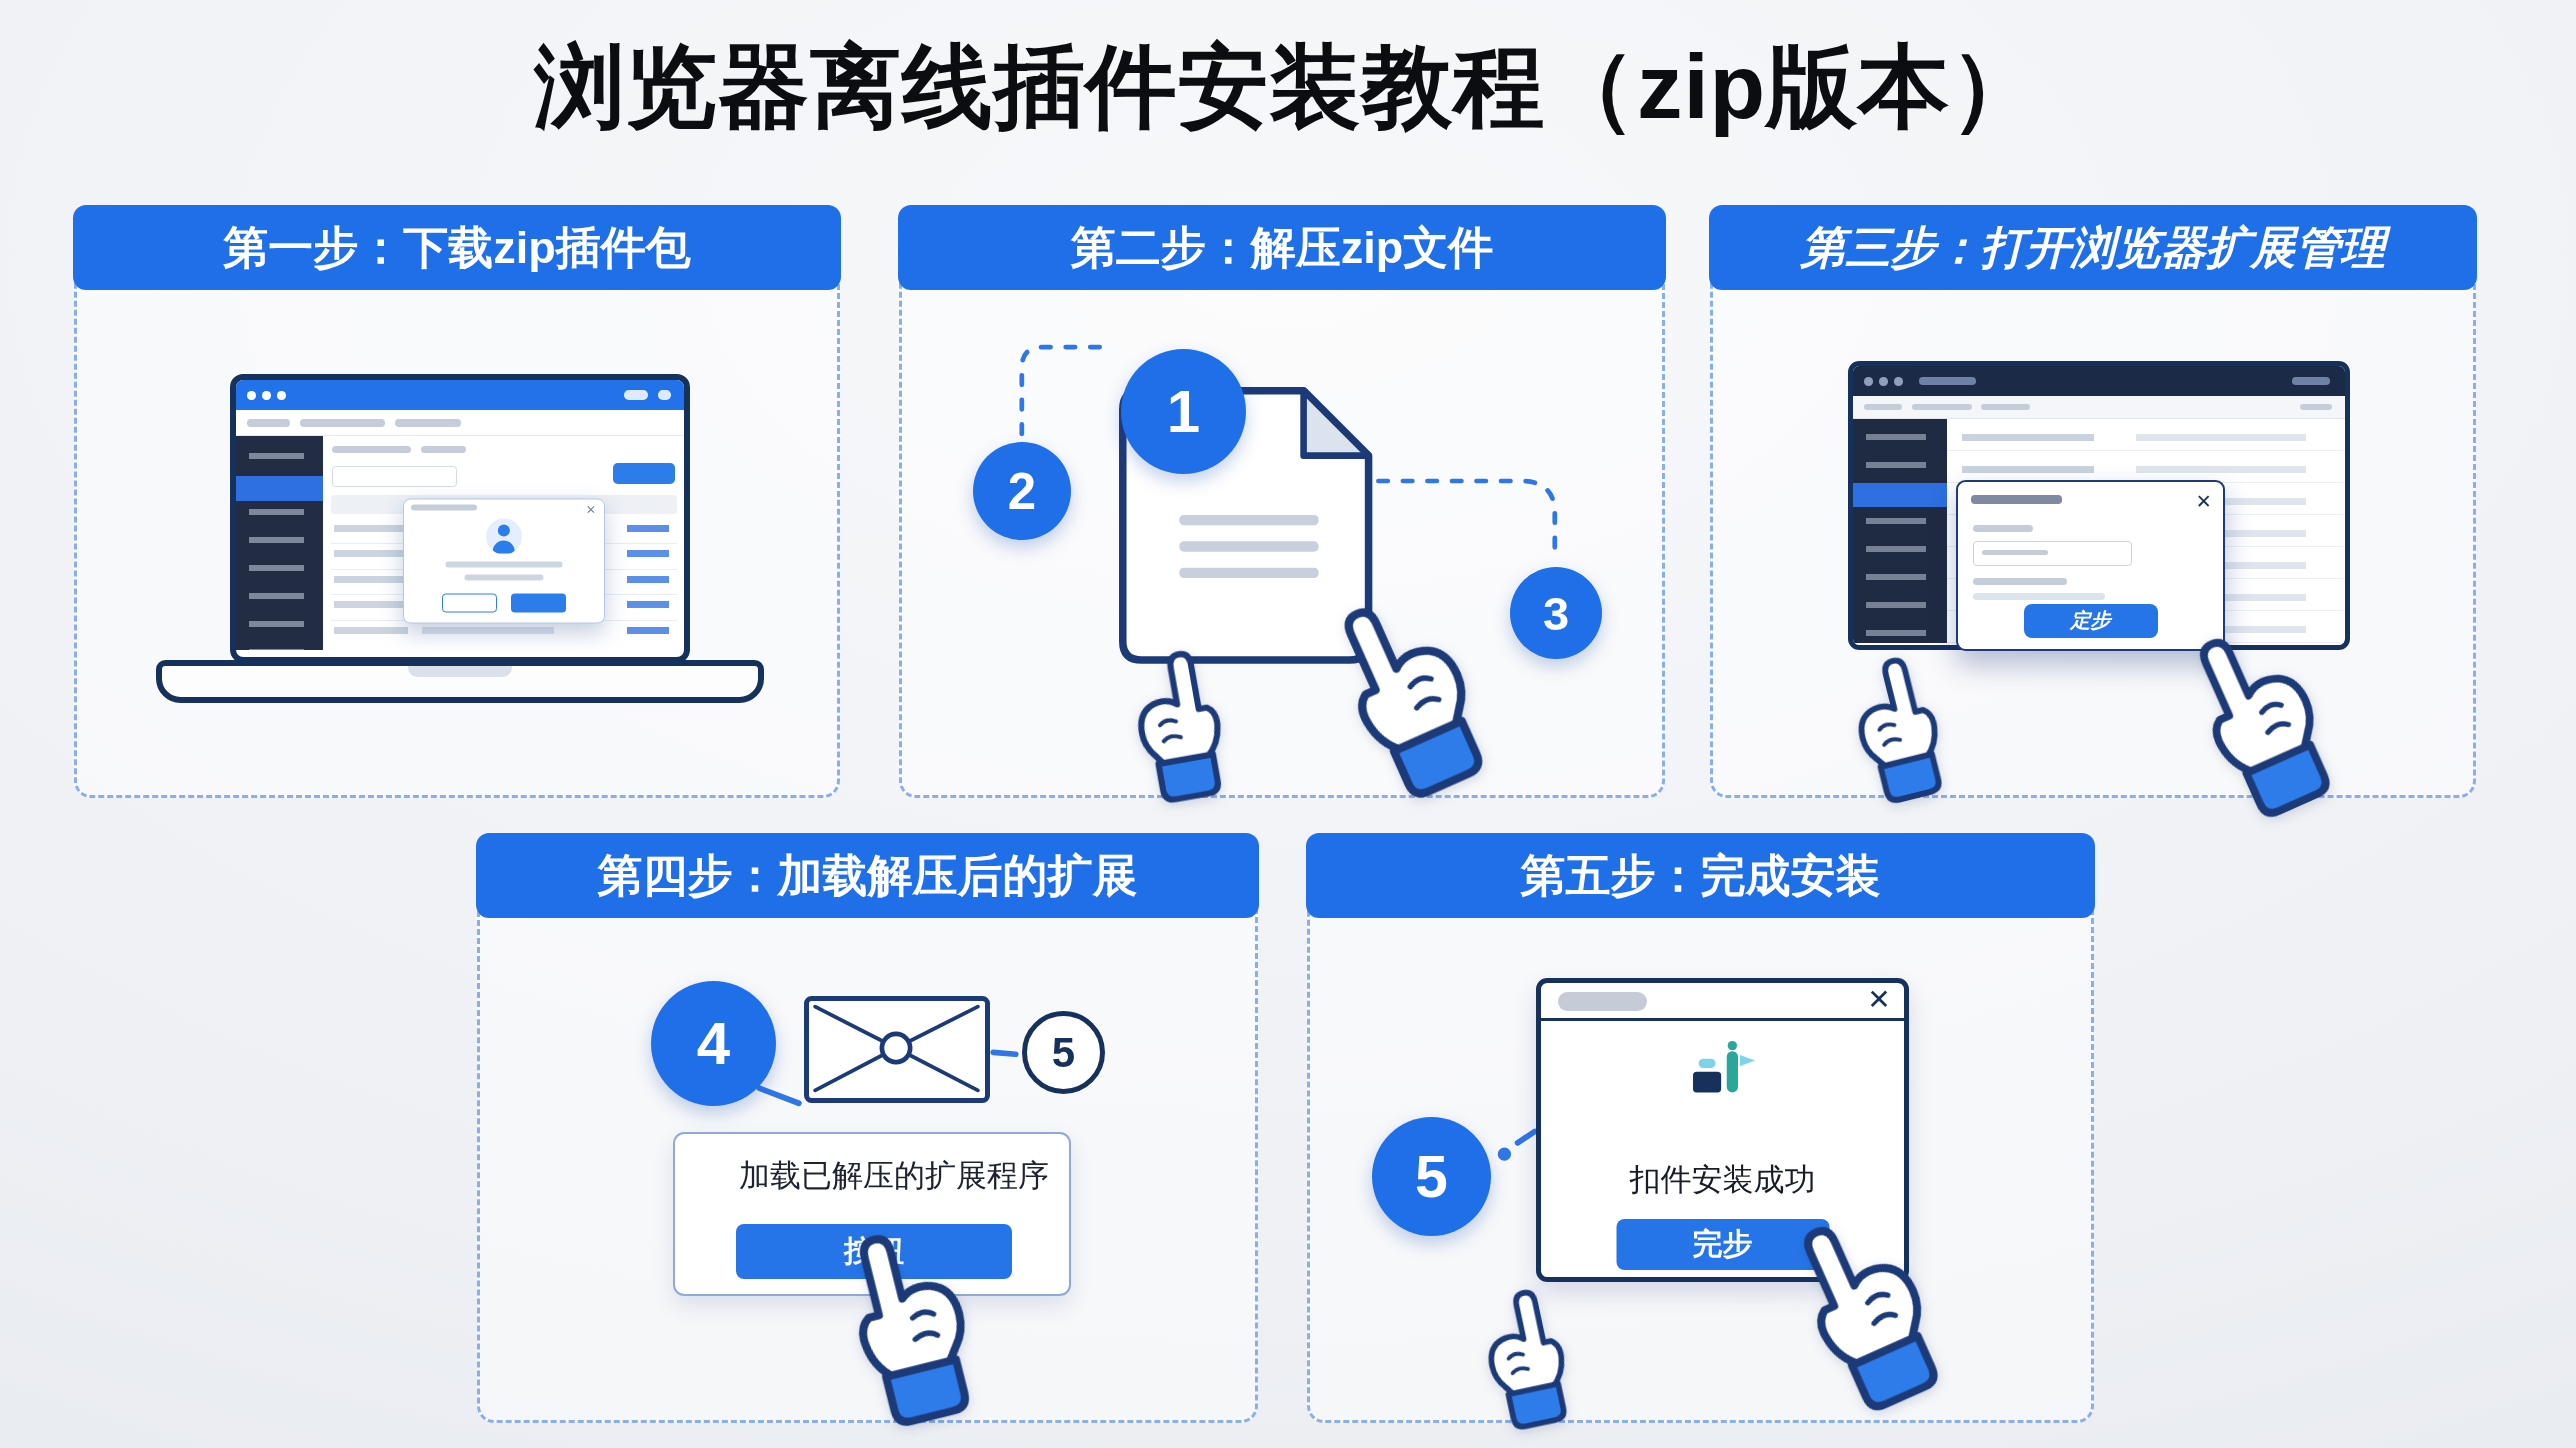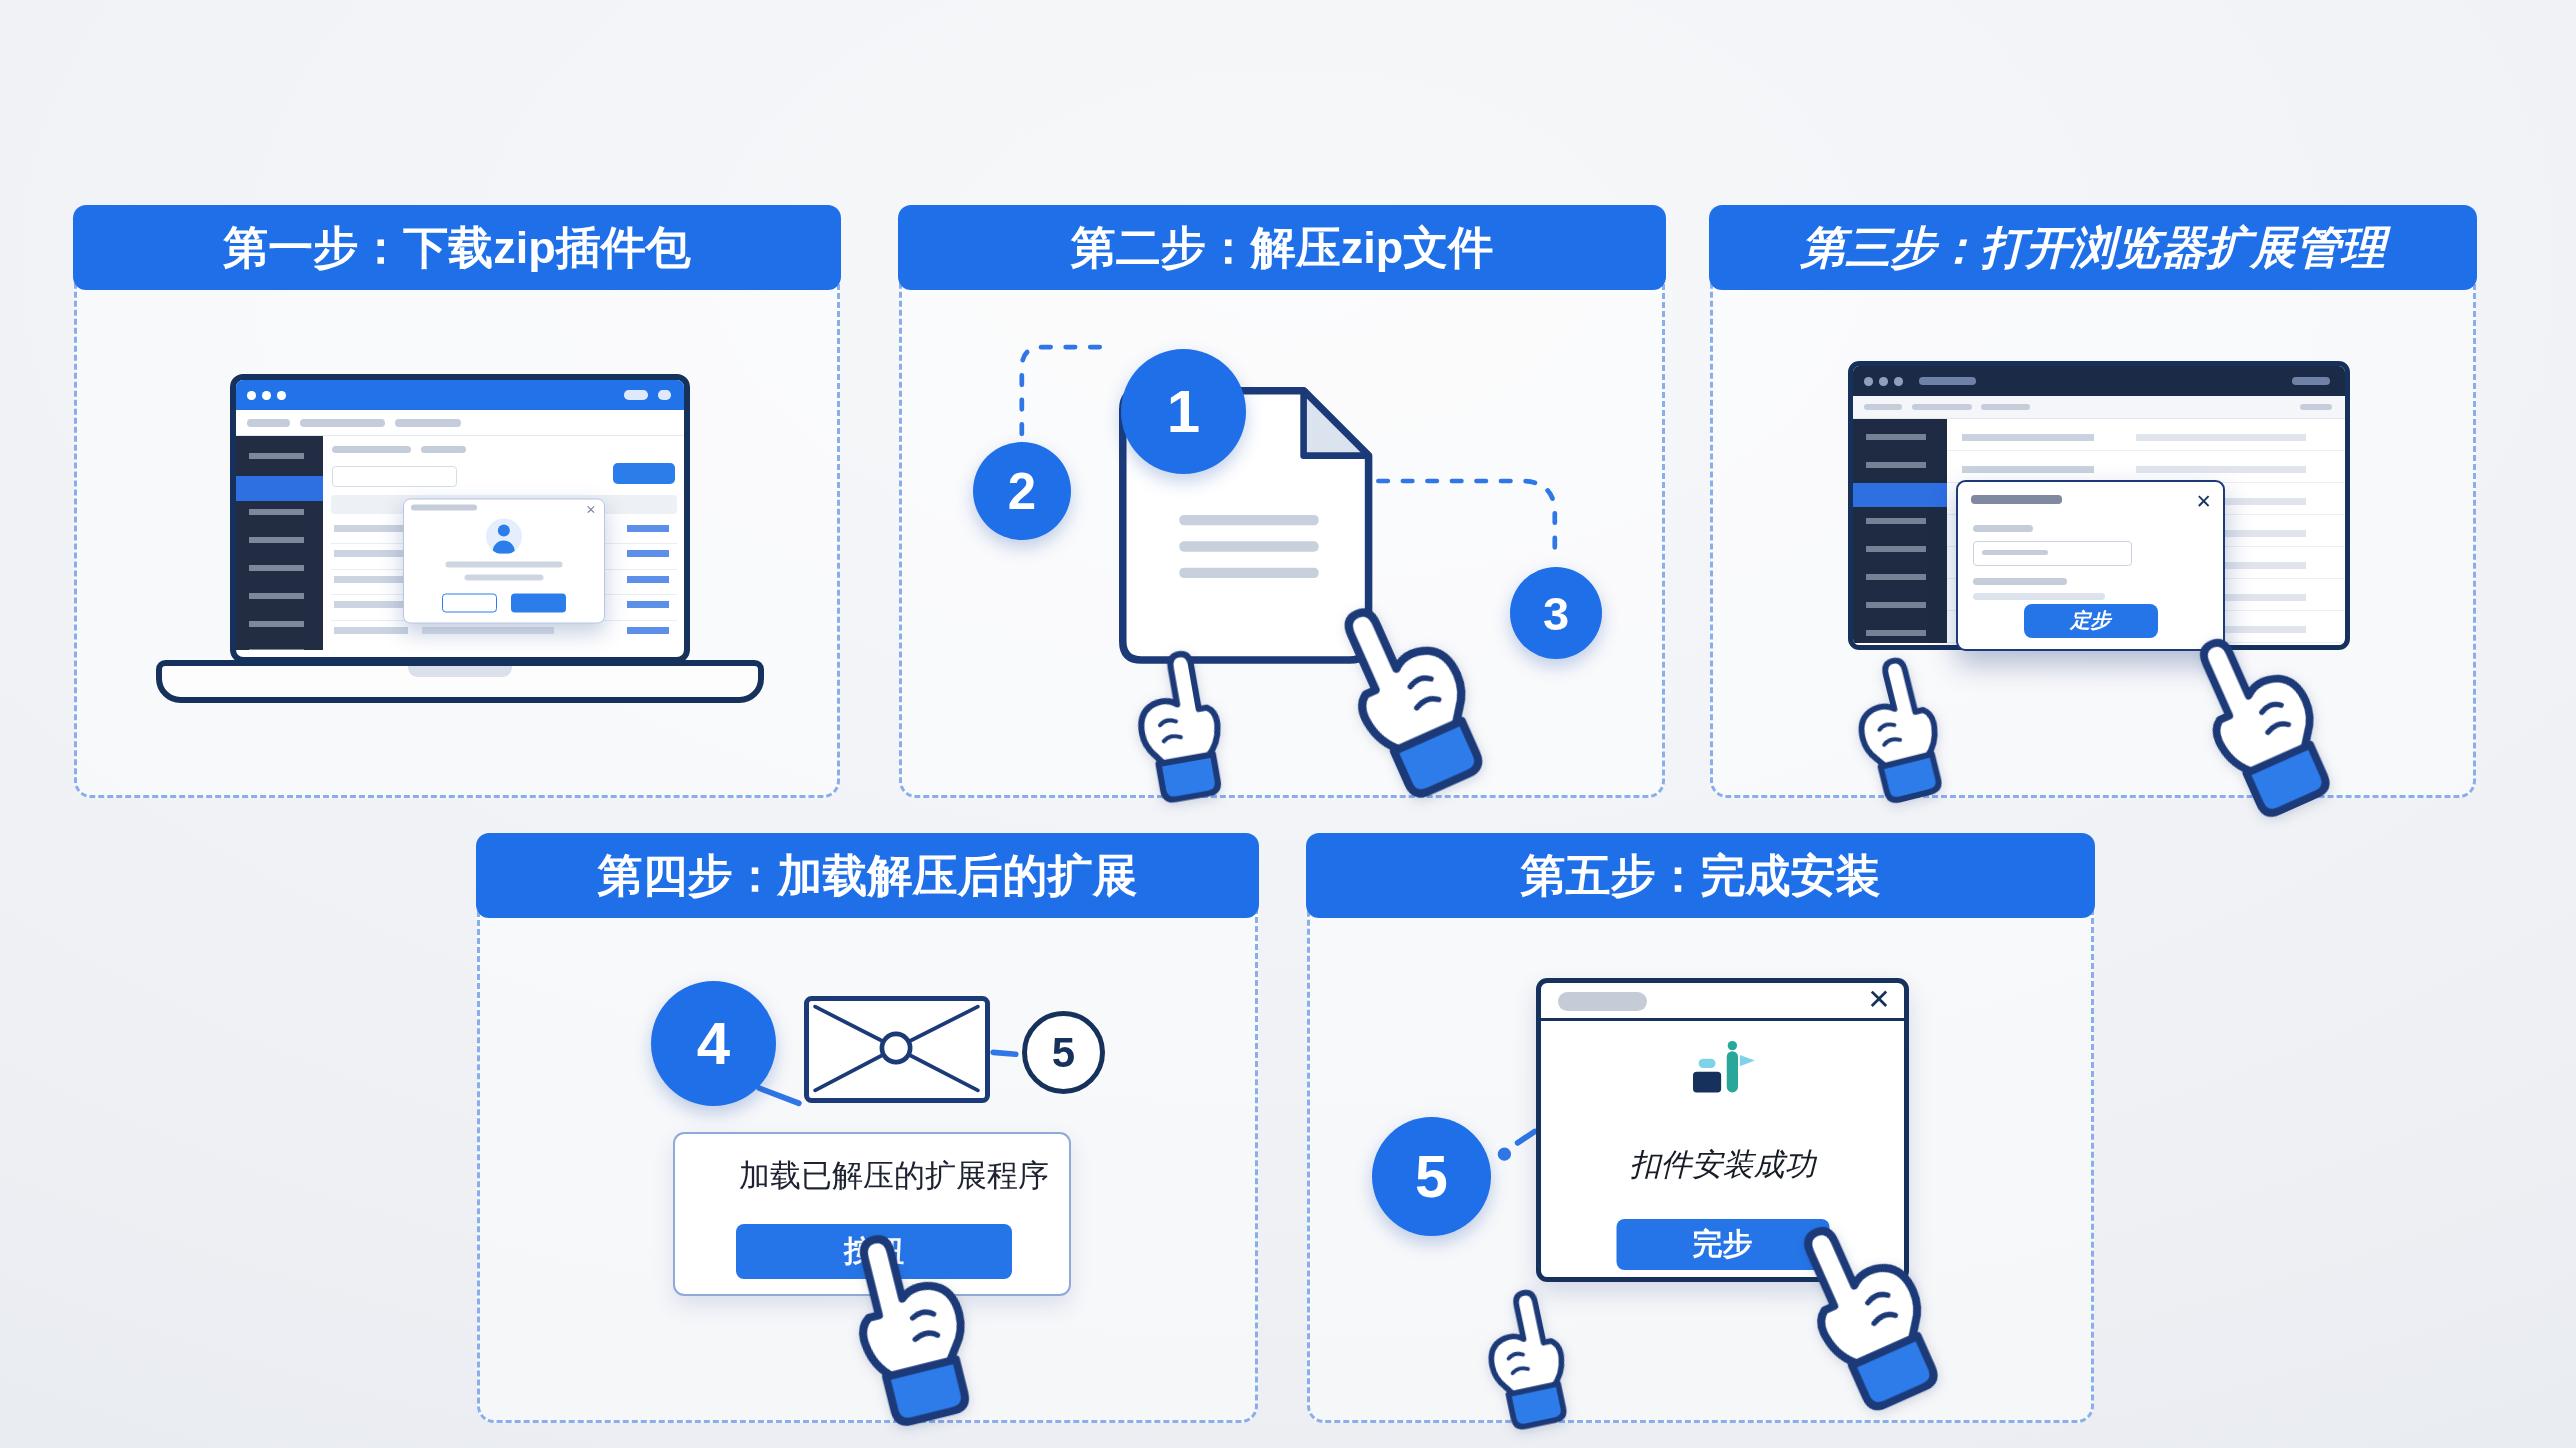--- a/index.html
+++ b/index.html
@@ -116,38 +116,39 @@
   .p4-text { position:absolute; top:21px; width:100%; text-align:center; font-size:31px; color:#1d2330;padding-left:44px; }
   .p4-btn { position:absolute; left:61px; top:90px; width:276px; height:55px; font-size:30px; }
 
   
   .p5-window { position:absolute; left:226px; top:56px; width:373px; height:304px; background:#fff;
     border:5.7px solid #16315c; border-radius:11.3px; z-index:3; box-shadow:0 11.3px 24.5px rgba(20,50,120,.15); }
   .p5-titlebar { position:absolute; left:0; top:0; width:100%; height:38px; border-bottom:3.8px solid #16315c; }
   .p5-pill { position:absolute; left:17px; top:9.4px; width:89px; height:19px; border-radius:9.4px; background:#c5ccd7; }
   .p5-close { position:absolute; right:13.2px; top:0px; font-size:28px; font-weight:700; color:#16315c; }
   .p5-icon { position:absolute; left:50%; transform:translateX(-50%); top:55px; width:75px; height:62px; }
-  .p5-text { position:absolute; top:161px; width:100%; text-align:center; font-size:31px; color:#171c26;font-style:italic; }
+  .p5-text { position:absolute; top:176px; width:100%; text-align:center; font-size:31px; color:#171c26; }
   .p5-btn { position:absolute; left:50%; transform:translateX(-50%); top:236px; width:213px; height:51px; font-size:30px; }
 </style>
 </head>
 <body>
 
 <div class="canvas">
 
   <svg width="0" height="0" style="position:absolute">
     <defs>
       <symbol id="hand" viewBox="0 0 120 150">
         <path d="M38 64 L38 20 Q38 8 48 8 Q58 8 58 20 L58 56 Q66 49 77 51 Q93 54 96 70 Q99 88 88 101 L80 112 L38 112 Q25 101 23 84 Q21 70 30 64 Z" fill="#ffffff" stroke="#1d3a78" stroke-width="6" stroke-linejoin="round"></path>
         <path d="M62 72 q9 -5 16 1 M60 88 q10 -5 17 1" fill="none" stroke="#1d3a78" stroke-width="4" stroke-linecap="round"></path>
         <path d="M32 110 H86 V136 Q86 147 75 147 H43 Q32 147 32 136 Z" fill="#2e7cea" stroke="#1d3a78" stroke-width="6" stroke-linejoin="round"></path>
       </symbol>
     </defs>
   </svg>
 
+  <h1 class="title">浏览器离线插件安装教程（zip版本）</h1>
 
   <section class="panel" id="p1">
     <div class="panel-header">第一步：下载zip插件包</div>
     <div class="panel-body">
       <div class="laptop-base">
         <div class="base-notch"></div>
       </div>
       <div class="laptop-screen">
         <div class="scr-top">
           <span class="dots"></span>

